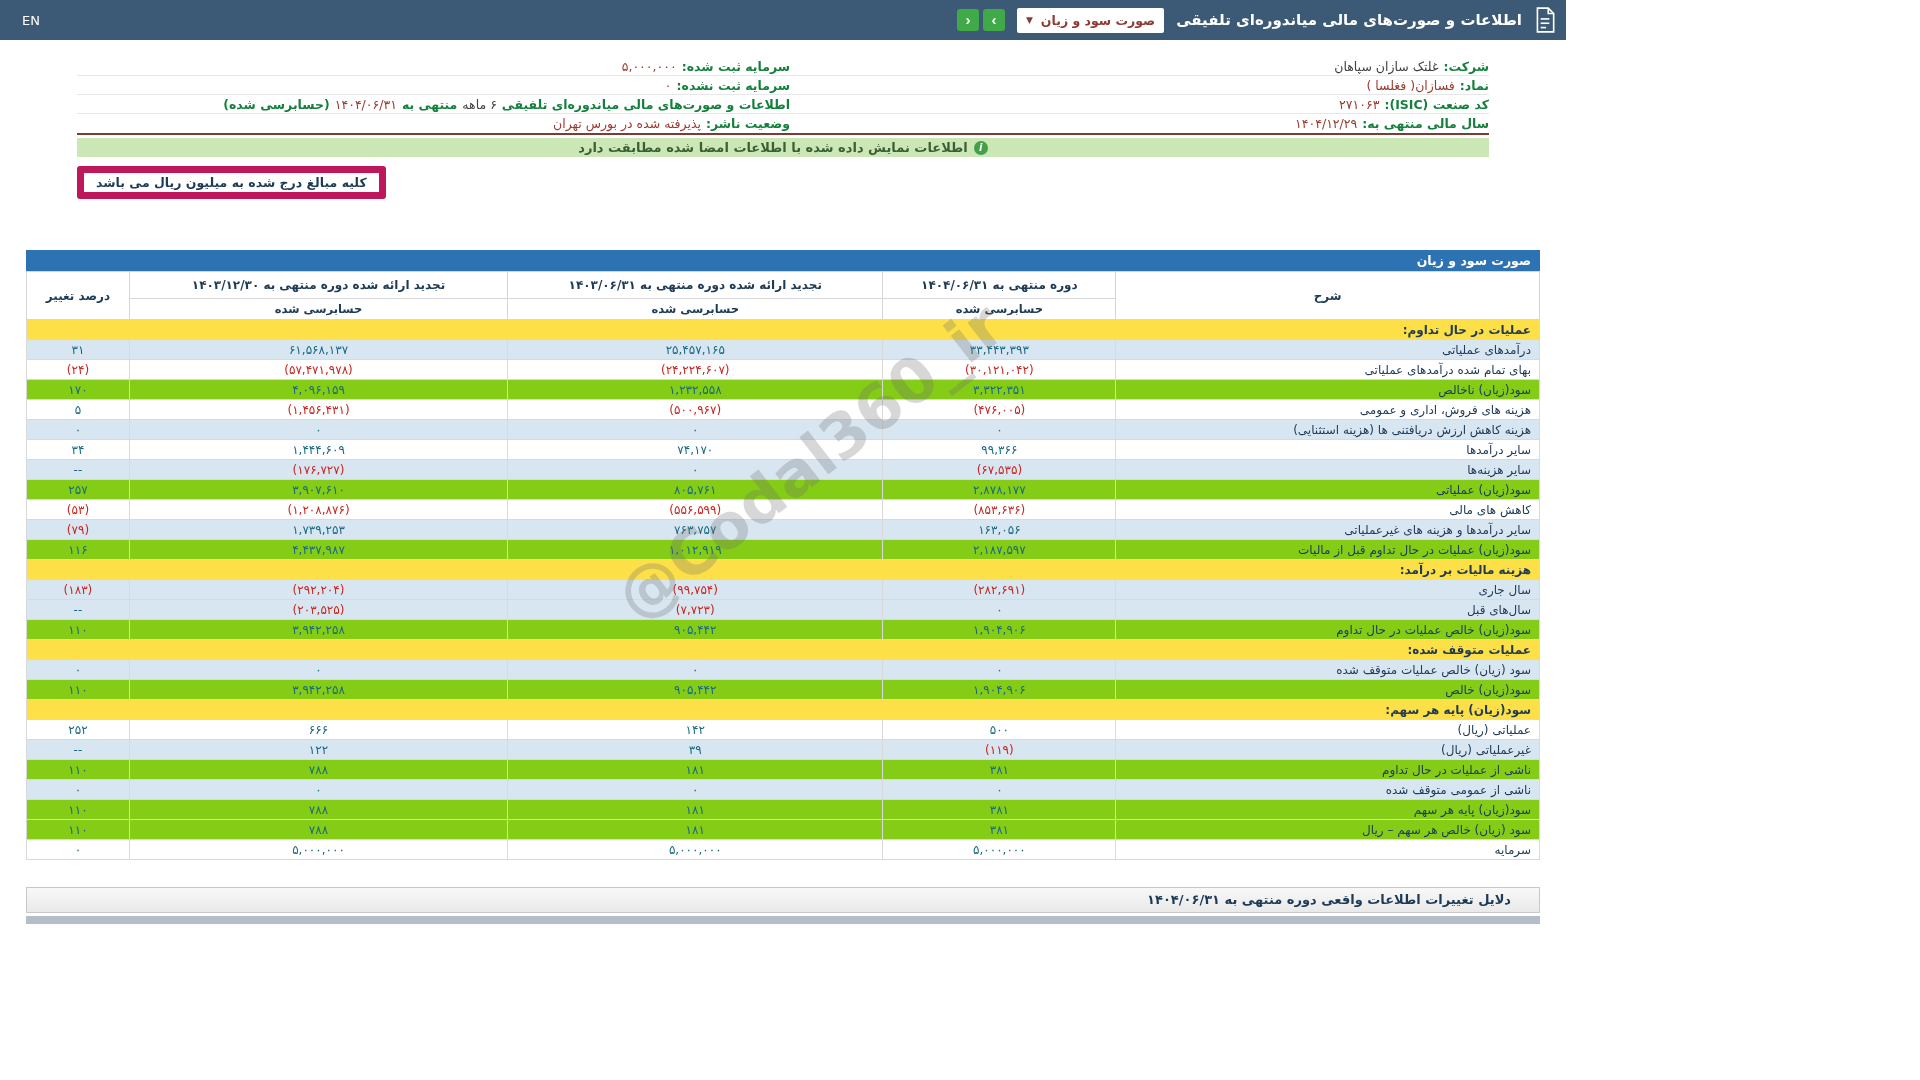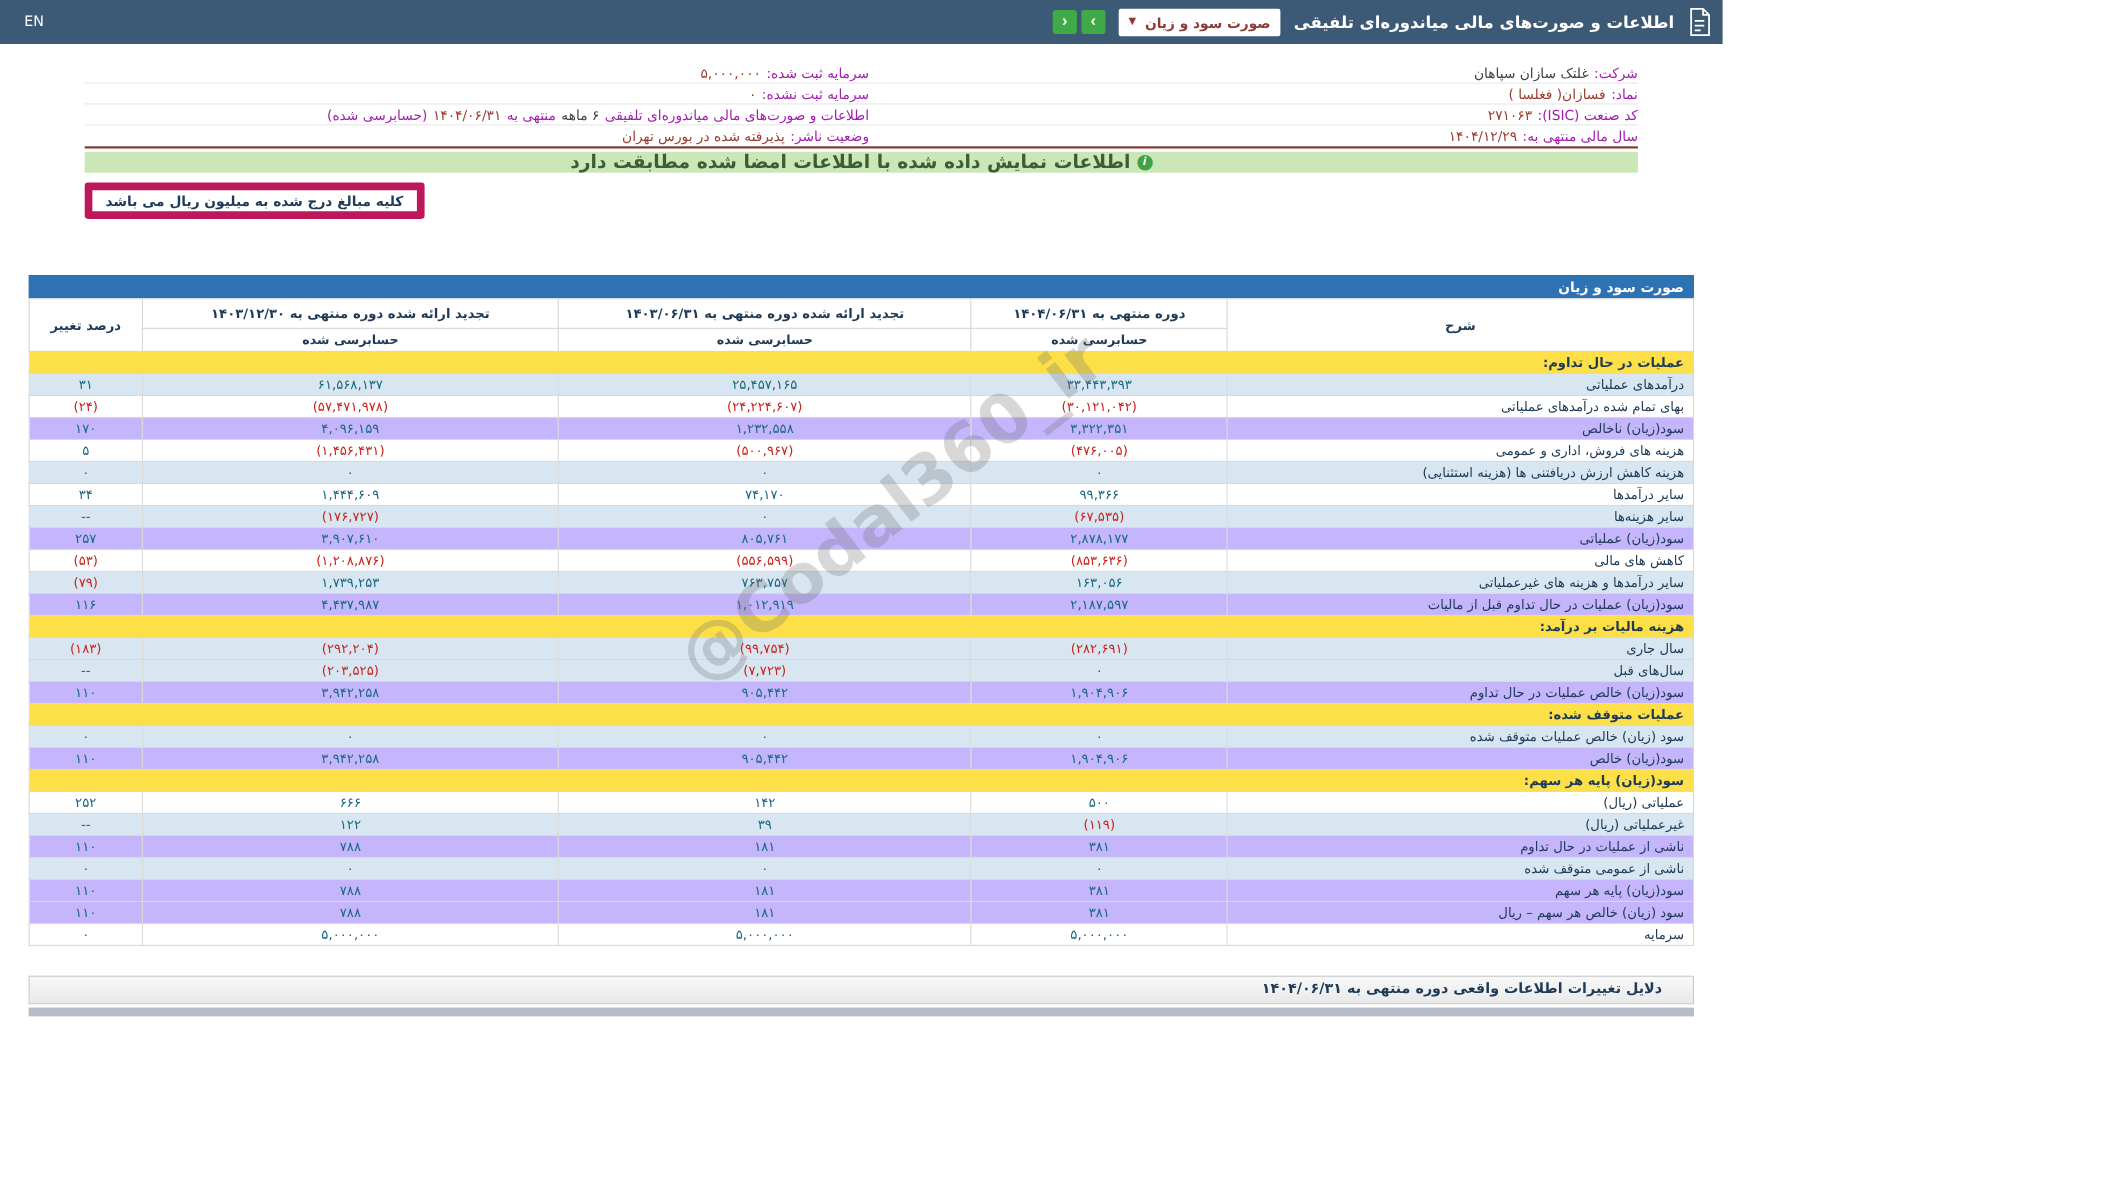--- a/index.html
+++ b/index.html
@@ -18,47 +18,47 @@
   .navgroup { display: flex; gap: 4px; }
   .en-link { margin-inline-start: auto; color: #ffffff; font-size: 13px; cursor: pointer; padding-left: 12px; }
 
   
   .company { margin: 17px 77px 0 77px; border-bottom: 2px solid #7e3a34; display: flex; }
   .company-col { display: flex; flex-direction: column; }
   .company-col.right { width: 49.5%; }
   .company-col.left  { width: 50.5%; }
   .crow { height: 19px; display: flex; align-items: center; gap: 5px; border-bottom: 1px solid #e7e7e7; font-size: 12.5px; white-space: nowrap; overflow: hidden; }
   .crow:last-child { border-bottom: none; }
-  .crow .lbl { color: #a21caf; font-weight: normal; }
+  .crow .lbl { color: #15803d; font-weight: bold; }
   .crow .maroon { color: #9c3a2e; }
   .crow .orange { color: #404040; text-align: right; }
 
   
   .match-bar { margin: 3px 77px 0 77px; height: 19px; background: #cbe7b6; display: flex; align-items: center; justify-content: center; gap: 6px; }
-  .match-bar .txt { color: #3c5e35; font-size: 17px; font-weight: bold; }
+  .match-bar .txt { color: #3c5e35; font-size: 13px; font-weight: bold; }
   .info-icon { width: 14px; height: 14px; border-radius: 50%; background: #43a047; color: #fff; font-size: 10px; font-weight: bold; text-align: center; line-height: 14px; font-style: italic; }
 
   
   .unit-wrap { margin: 9px 77px 0 77px; display: flex; justify-content: flex-end; }
   .unit-note { border: 7px solid #be185d; border-radius: 3px; background: #fff; padding: 2px 12px; font-size: 12.5px; font-weight: bold; color: #1d3a56; }
 
   
   .stmt { margin: 51px 26px 0 26px; }
   .stmt-title { background: #2d73b3; color: #ffffff; font-size: 12.5px; font-weight: bold; padding: 3px 9px; height: 21px; }
   table.stmt-table { width: 100%; border-collapse: collapse; table-layout: fixed; border: 1px solid #c4c4c4; }
   .stmt-table th { background: #ffffff; border: 1px solid #d6d6d6; color: #1d3a56; font-weight: bold; padding: 6px 4px; font-size: 12px; text-align: center; }
   .stmt-table th.audited { padding: 3px; font-size: 11.5px; }
   .stmt-table td { border: 1px solid #d9d9d9; height: 20px; padding: 1px 6px; font-size: 12px; }
   .stmt-table td.lbl { text-align: right; padding-right: 8px; color: #203c58; }
   .stmt-table td.num { text-align: center; color: #176a80; direction: ltr; }
   .stmt-table td.num.neg { color: #c9251d; }
   tr.section td { background: #fde047; color: #1d3a56; font-weight: bold; text-align: right; padding-right: 8px; }
   tr.plain td { background: #ffffff; }
   tr.alt td { background: #d8e6f2; }
-  tr.highlight td { background: #c4b5fd; margin-left: 16px; }
+  tr.highlight td { background: #84cc16; margin-left: 16px; }
 
   
   .watermark { position: absolute; top: 425px; left: 520px; width: 580px; transform: rotate(-38deg); transform-origin: center; font-size: 62px; font-weight: bold; color: rgba(110,110,110,0.28); direction: ltr; text-align: center; pointer-events: none; z-index: 5; }
 
   
   .reasons-bar { margin: 27px 26px 0 26px; border: 1px solid #c8c8c8; background: linear-gradient(#f8f8f8, #e9e9e9); padding: 4px 28px; font-size: 13px; font-weight: bold; color: #1d3a56; height: 26px; }
   .bottom-sliver { margin: 3px 26px 0 26px; height: 8px; background: #b5bec8; }
 </style>
 </head>
 <body>

